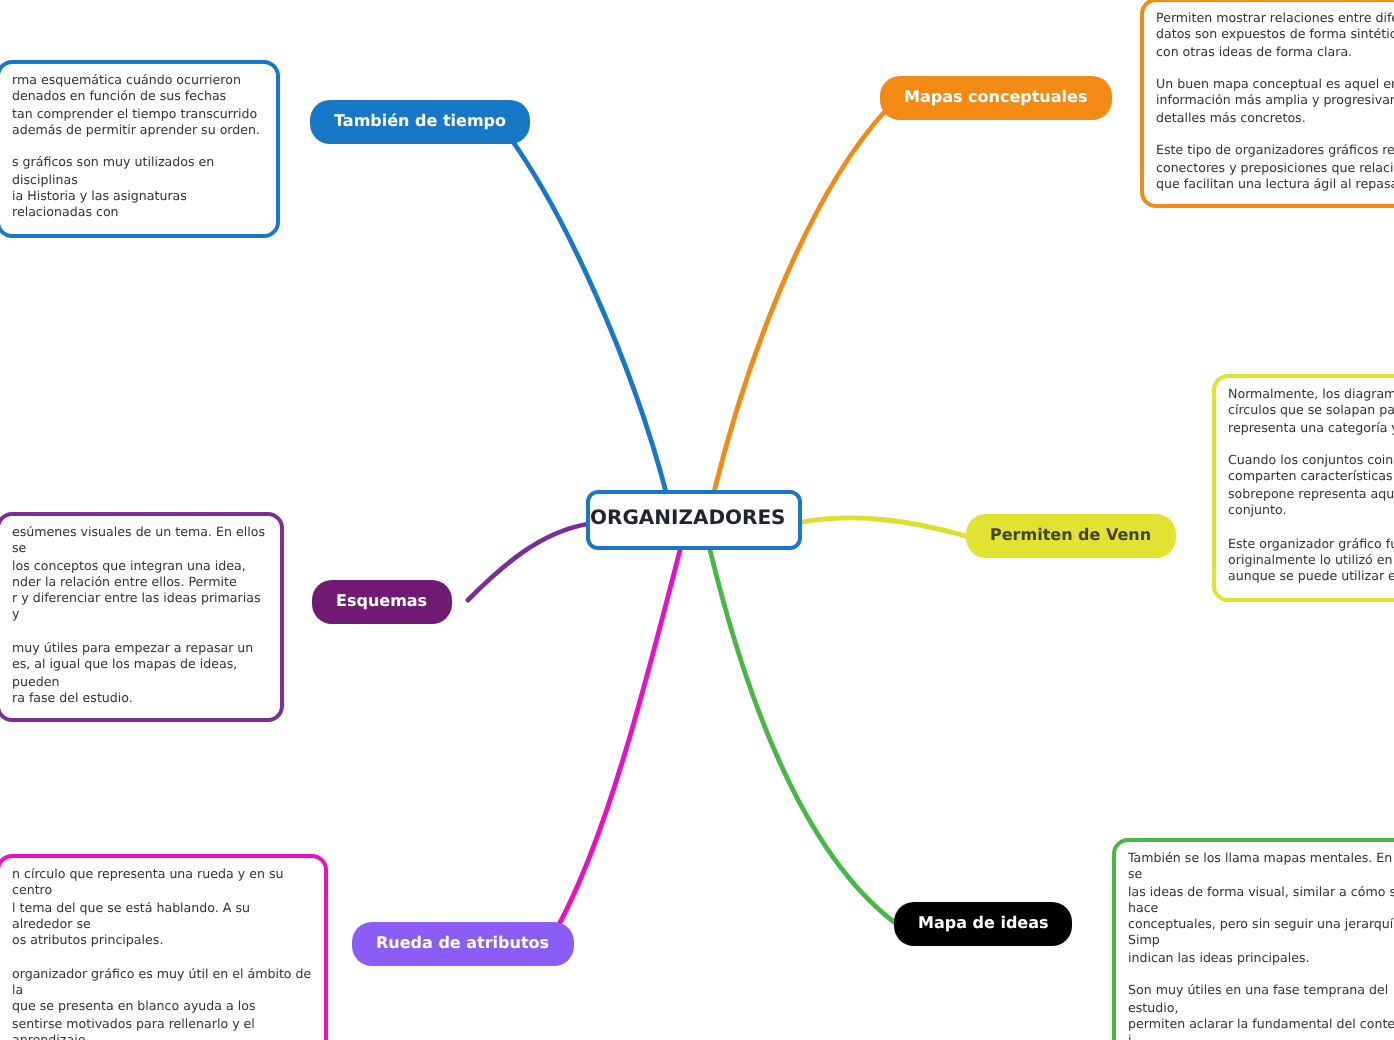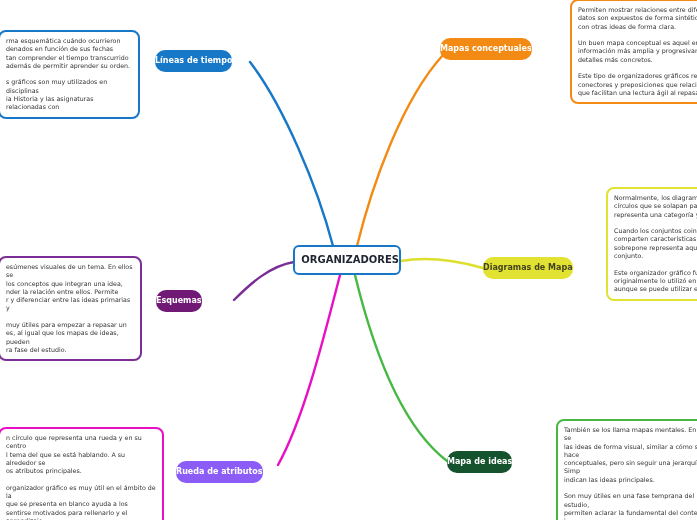--- a/index.html
+++ b/index.html
@@ -31,50 +31,50 @@
   .curve-venn     { stroke: #dcdf2b; }
   .curve-esquemas { stroke: #7b2f96; }
   .curve-rueda    { stroke: #e80fc4; }
   .curve-ideas    { stroke: #46b843; }
 
   .node {
     position: absolute;
     z-index: 3;
     height: 22px;
     line-height: 22px;
-    padding: 0 0;
+    padding: 0 12px;
     border-radius: 10px;
     font-size: 8px;
     font-weight: bold;
     color: #ffffff;
     white-space: nowrap;
     text-align: left;
     cursor: default;
   }
   .node-center {
     position: absolute;
     z-index: 4;
     left: 293px; top: 245px;
     width: 104px; height: 26px;
     line-height: 26px;
     background: #ffffff;
     border: 2px solid #1878c8;
     border-radius: 6px;
     font-size: 10px;
     font-weight: bold;
     color: #1f2430;
-    text-align: right;
+    text-align: left;
     white-space: nowrap;
   }
   .node-lineas   { left: 155px; top: 50px;  background: #1878c8; }
   .node-mapas    { left: 440px; top: 38px;  background: #f28a14; }
   .node-venn     { left: 483px; top: 257px; background: #e2e232; color: #444422; }
   .node-esquemas { left: 156px; top: 290px; background: #701a75; }
   .node-rueda    { left: 176px; top: 461px; background: #8b5cf6; }
-  .node-ideas    { left: 447px; top: 451px; background: #14532d; }
+  .node-ideas    { left: 447px; top: 451px; background: #000000; }
 
   .note {
     position: absolute;
     z-index: 2;
     background: #ffffff;
     border: 2px solid;
     border-radius: 8px;
     padding: 5px 6px;
     font-size: 6.3px;
     line-height: 1.32;
@@ -97,23 +97,23 @@
     <path class="curve-lineas" d="M 333 246 C 317 185, 283 105, 250 62"></path>
     <path class="curve-mapas" d="M 357 246 C 372 185, 402 100, 443 55"></path>
     <path class="curve-venn" d="M 401 261 C 430 256, 458 261, 483 268"></path>
     <path class="curve-esquemas" d="M 294 262 C 270 266, 251 283, 234 300"></path>
     <path class="curve-rueda" d="M 340 275 C 322 345, 303 420, 278 465"></path>
     <path class="curve-ideas" d="M 355 275 C 372 345, 400 425, 447 461"></path>
   </svg>
 
   <div class="node-center">ORGANIZADORES</div>
 
-  <div class="node node-lineas">Líneas de tiempo</div>
+  <div class="node node-lineas">También de tiempo</div>
   <div class="node node-mapas">Mapas conceptuales</div>
-  <div class="node node-venn">Diagramas de Mapa</div>
+  <div class="node node-venn">Permiten de Venn</div>
   <div class="node node-esquemas">Esquemas</div>
   <div class="node node-rueda">Rueda de atributos</div>
   <div class="node node-ideas">Mapa de ideas</div>
 
   <div class="note note-lineas">rma esquemática cuándo ocurrieron
 denados en función de sus fechas
 tan comprender el tiempo transcurrido
 además de permitir aprender su orden.
 
 s gráficos son muy utilizados en disciplinas

